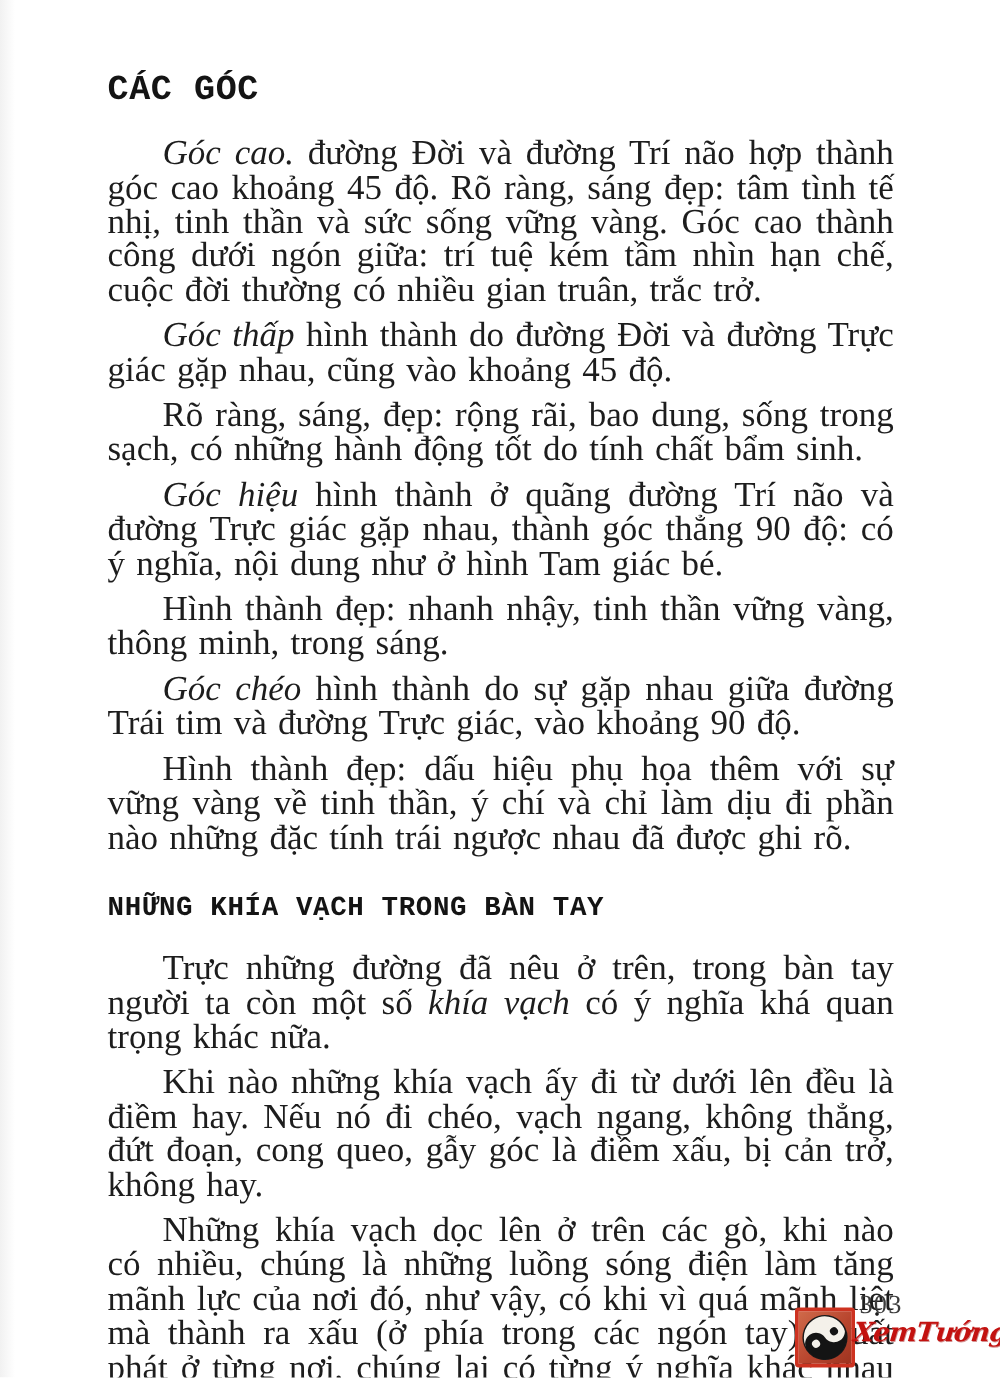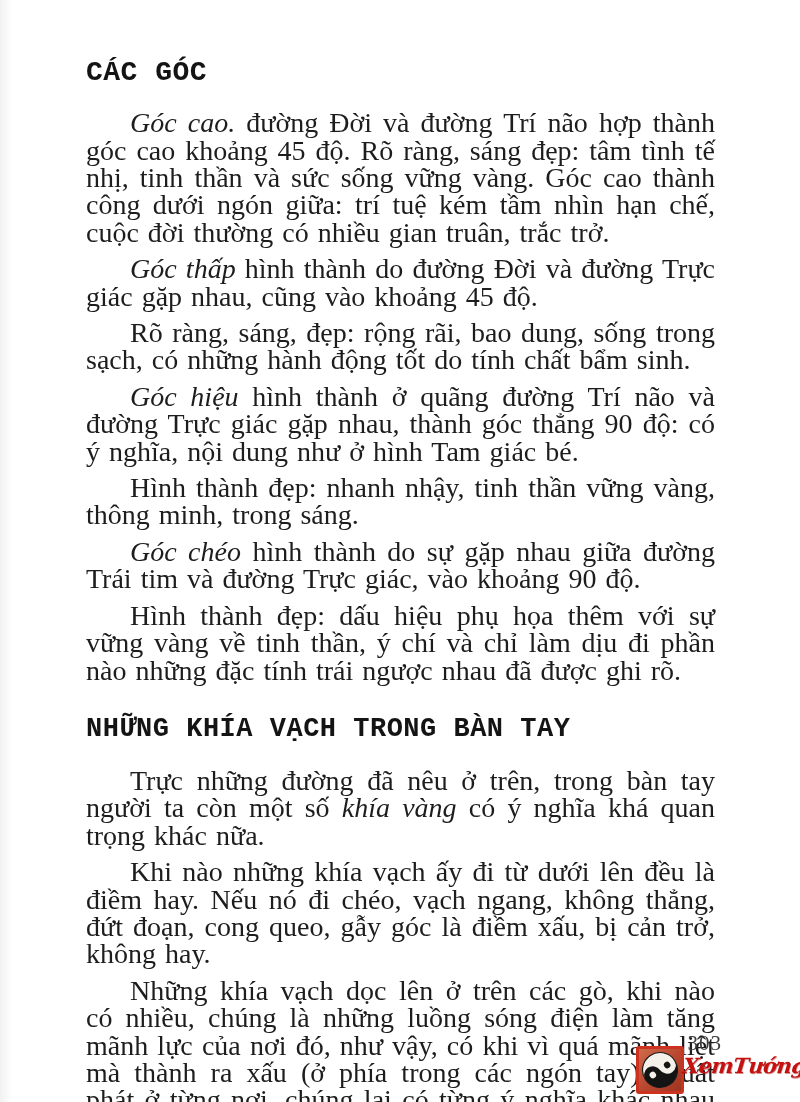--- a/index.html
+++ b/index.html
@@ -35,21 +35,21 @@
     font-weight: 700;
     font-size: 28px;
     letter-spacing: 0.5px;
     color: #141414;
     margin: 0 0 20px 0;
     line-height: 1.15;
   }
   .section-heading.second {
     margin-top: 30px;
     margin-bottom: 22px;
-    font-size: 27px;
+    font-size: 22px;
   }
   .body-para {
     font-size: 28px;
     line-height: 27.4px;
     text-align: justify;
     text-indent: 44px;
     margin: 0 0 9px 0;
     word-spacing: 2px;
     color: #1d1d1d;
   }
@@ -114,21 +114,21 @@
   <p class="body-para"><span></span><em>Góc hiệu</em><span> hình thành ở quãng đường Trí não và đường Trực giác gặp nhau, thành góc thẳng 90 độ: có ý nghĩa, nội dung như ở hình Tam giác bé.</span></p>
 
   <p class="body-para"><span></span><em></em><span>Hình thành đẹp: nhanh nhậy, tinh thần vững vàng, thông minh, trong sáng.</span></p>
 
   <p class="body-para"><span></span><em>Góc chéo</em><span> hình thành do sự gặp nhau giữa đường Trái tim và đường Trực giác, vào khoảng 90 độ.</span></p>
 
   <p class="body-para"><span></span><em></em><span>Hình thành đẹp: dấu hiệu phụ họa thêm với sự vững vàng về tinh thần, ý chí và chỉ làm dịu đi phần nào những đặc tính trái ngược nhau đã được ghi rõ.</span></p>
 
   <h2 class="section-heading second">NHỮNG KHÍA VẠCH TRONG BÀN TAY</h2>
 
-  <p class="body-para"><span>Trực những đường đã nêu ở trên, trong bàn tay người ta còn một số </span><em>khía vàng</em><span> có ý nghĩa khá quan trọng khác nữa.</span></p>
+  <p class="body-para"><span>Trực những đường đã nêu ở trên, trong bàn tay người ta còn một số </span><em>khía vạch</em><span> có ý nghĩa khá quan trọng khác nữa.</span></p>
 
   <p class="body-para"><span></span><em></em><span>Khi nào những khía vạch ấy đi từ dưới lên đều là điềm hay. Nếu nó đi chéo, vạch ngang, không thẳng, đứt đoạn, cong queo, gẫy góc là điềm xấu, bị cản trở, không hay.</span></p>
 
   <p class="body-para"><span></span><em></em><span>Những khía vạch dọc lên ở trên các gò, khi nào có nhiều, chúng là những luồng sóng điện làm tăng mãnh lực của nơi đó, như vậy, có khi vì quá mãnh liệt mà thành ra xấu (ở phía trong các ngón tay). Xuất phát ở từng nơi, chúng lại có từng ý nghĩa khác nhau gắn liền với ý nghĩa của nơi đó:</span></p>
 
   <p class="body-para"><span></span><em></em><span>1. Ở ngón cái, bất kể hình thù ngón tay ra sao, nếu có nhiều khía vạch dọc từ phía góc ngón tay đi lên: sức mạnh của nghị lực.</span></p>
 
 </div>
 
 <div class="footer-pagenum">303</div>

